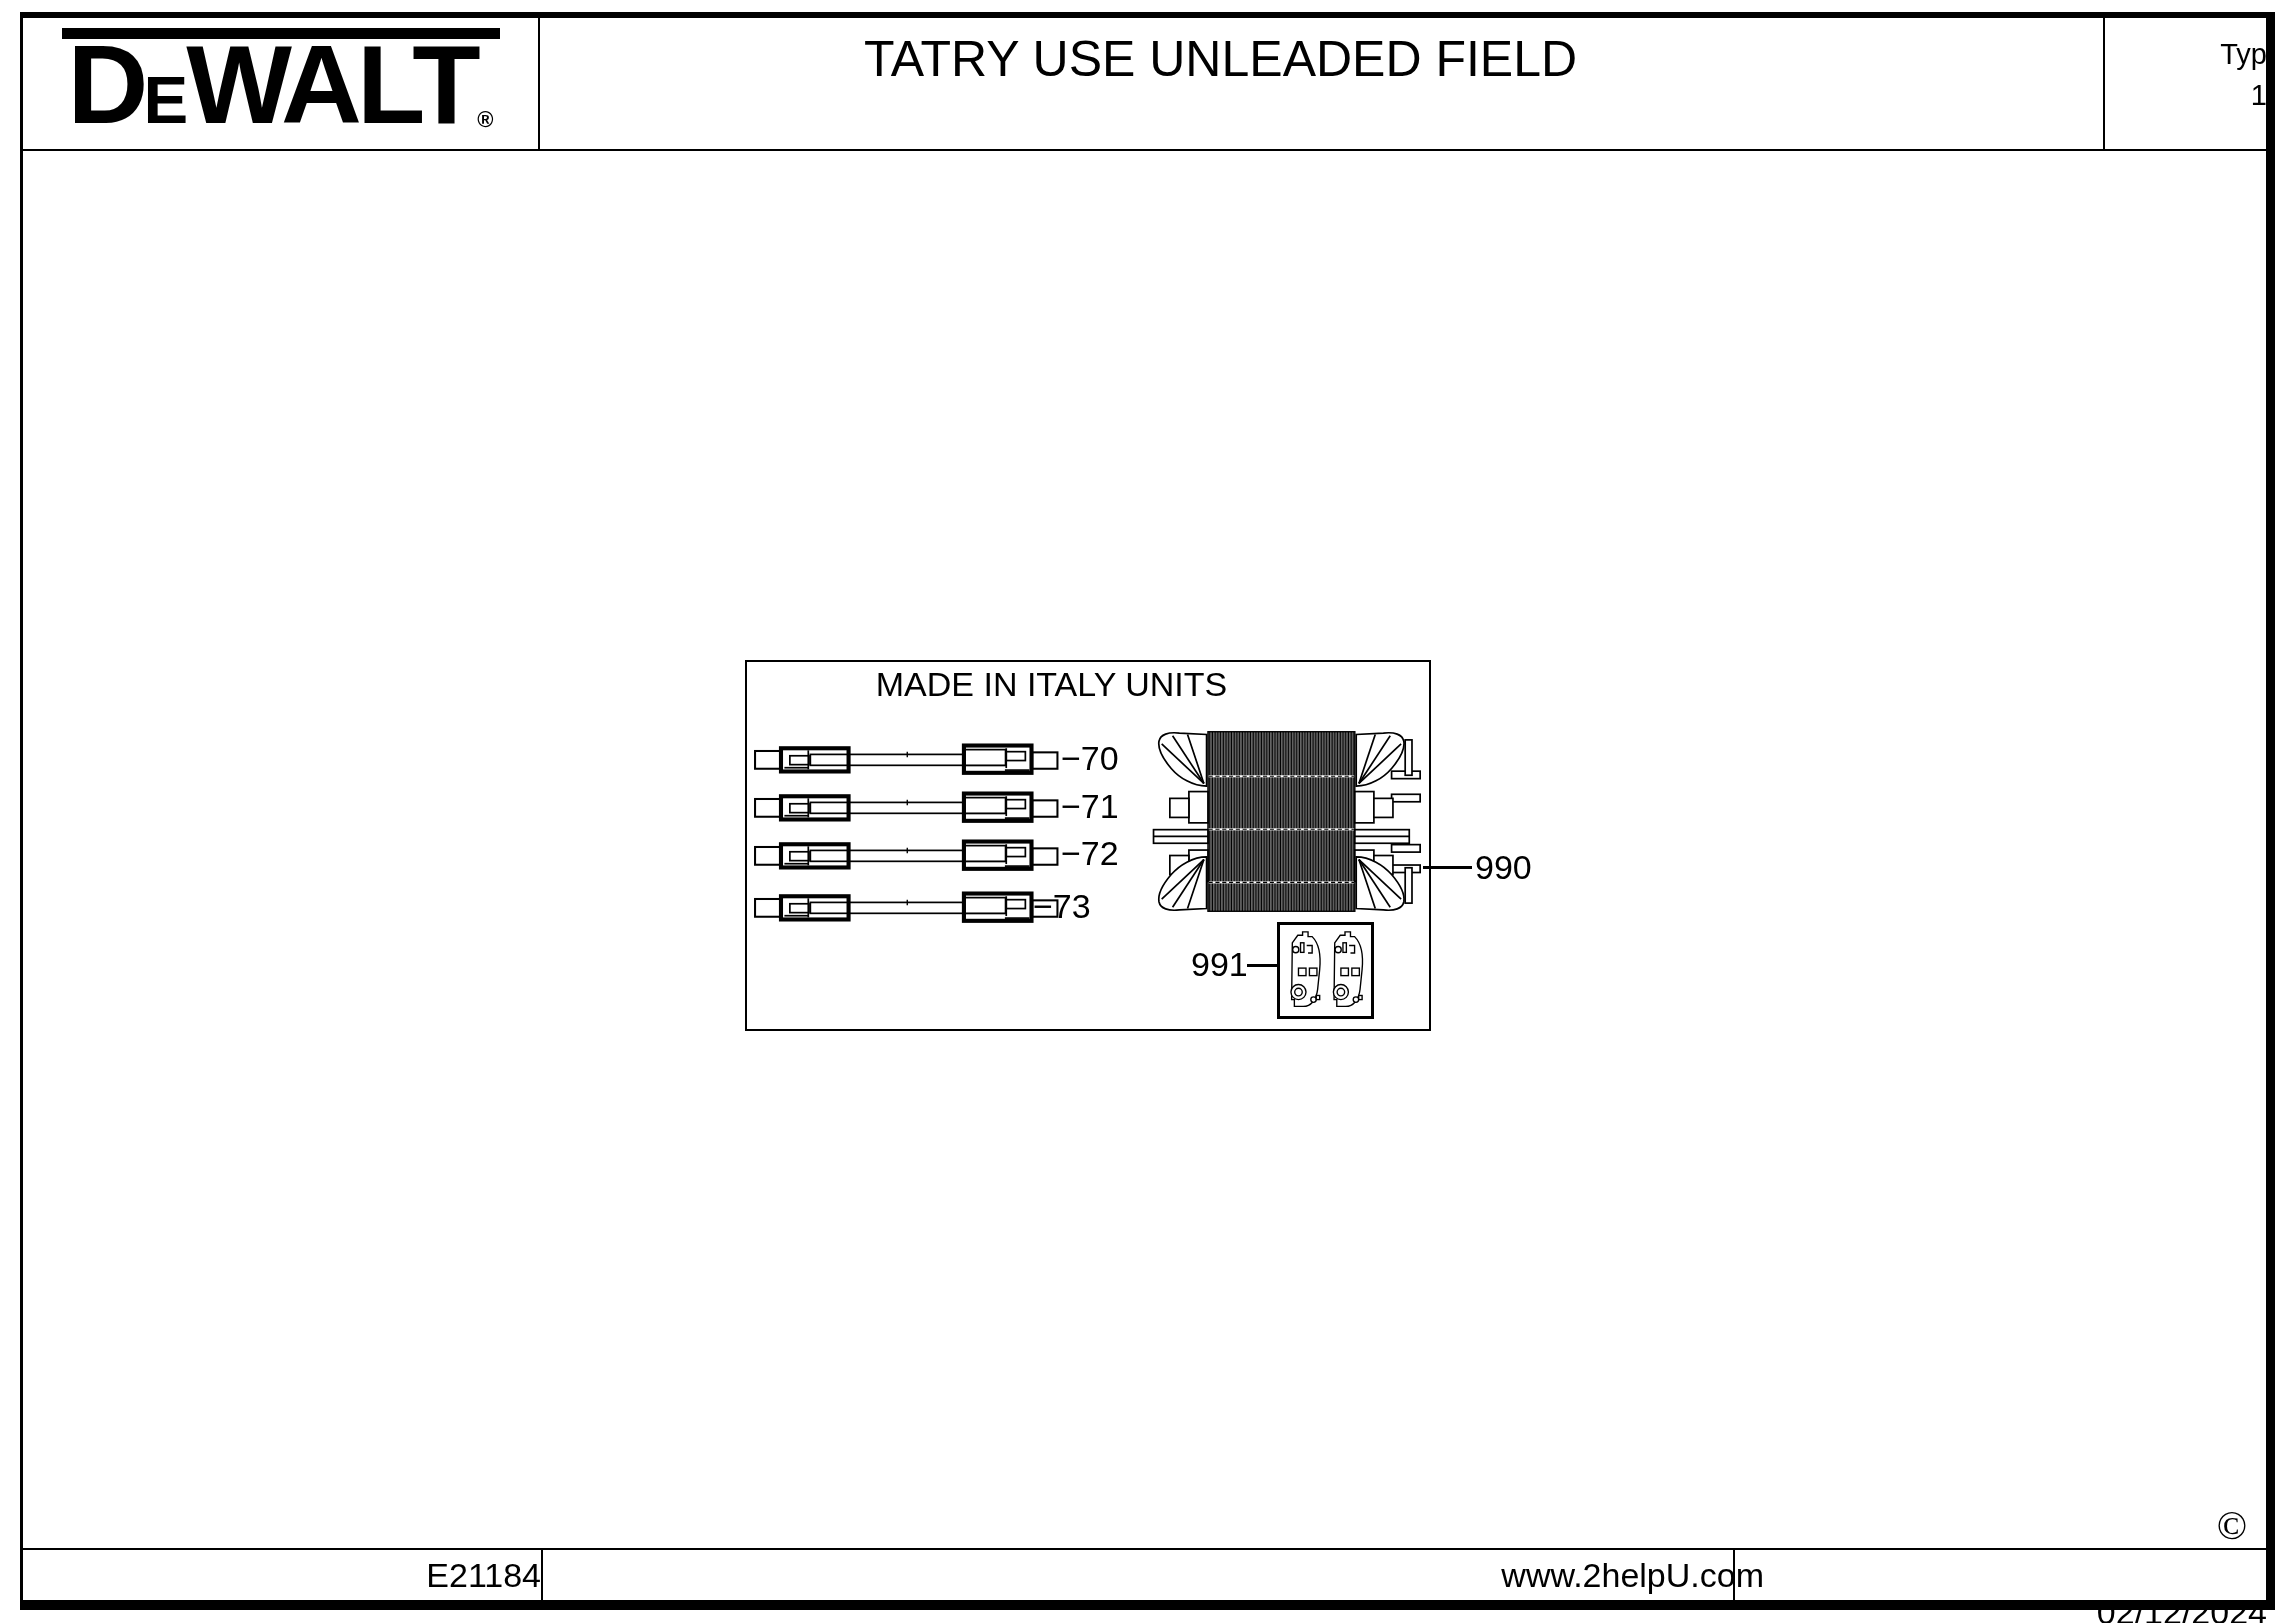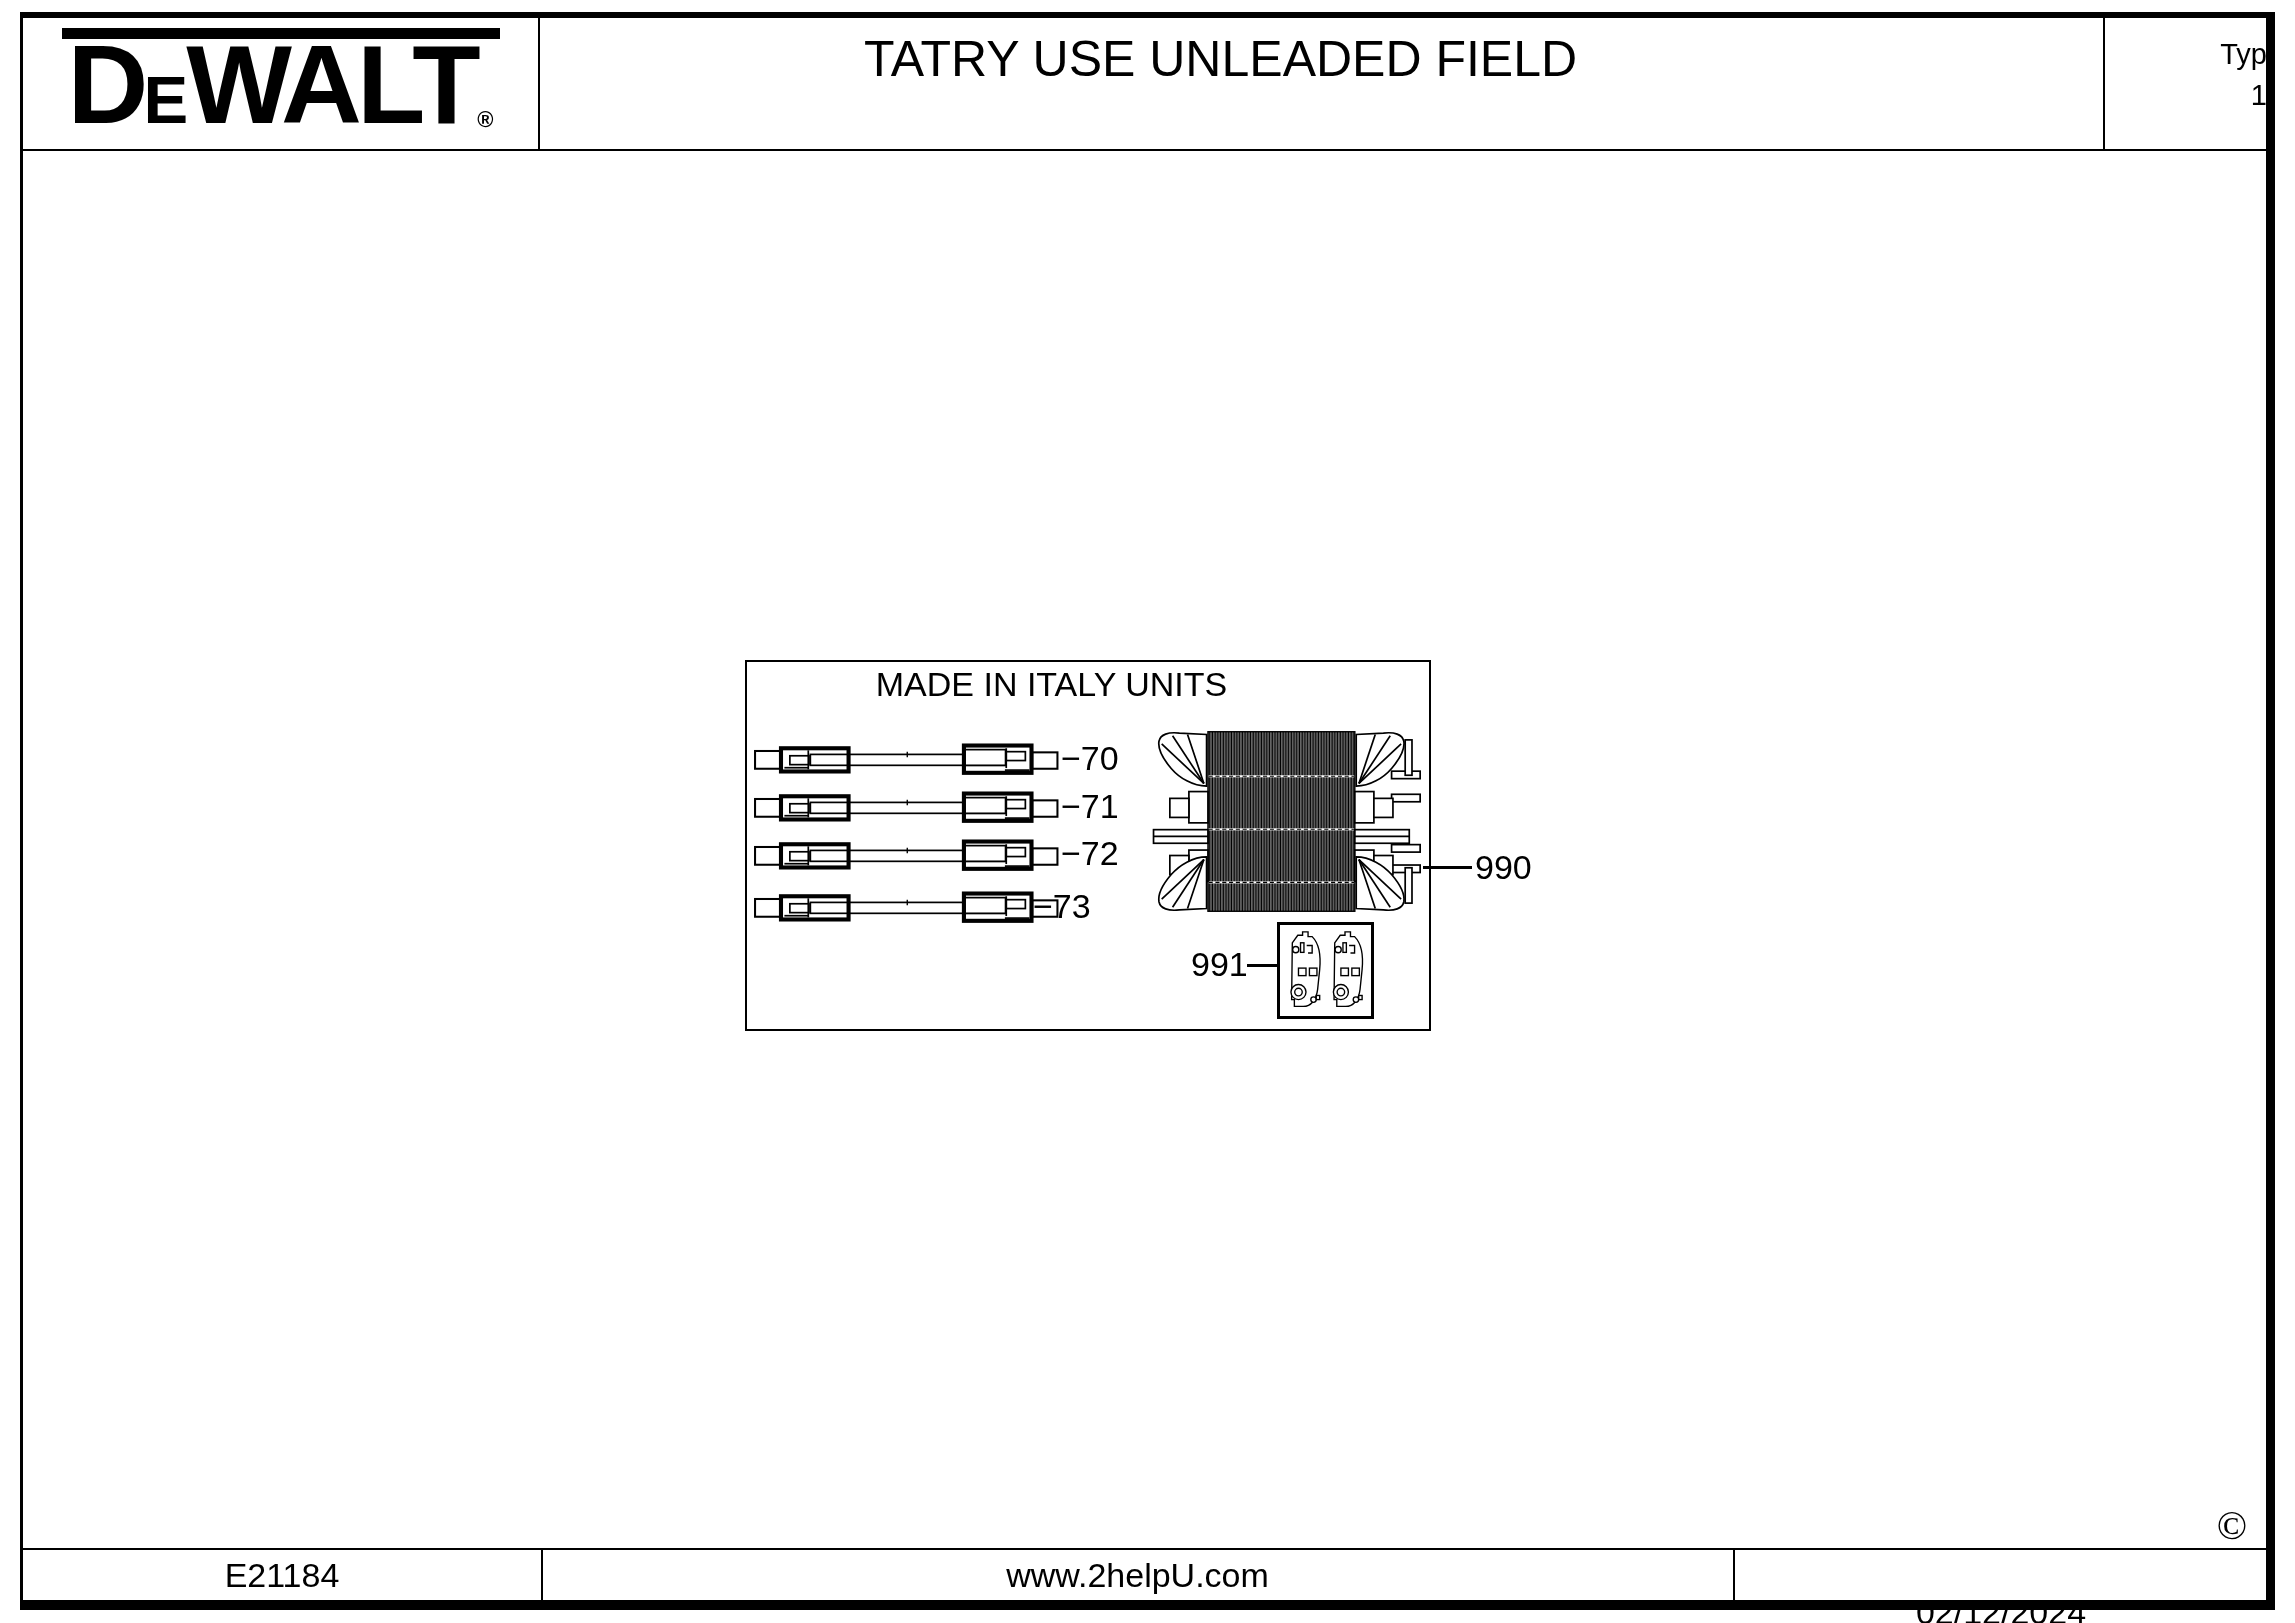--- a/index.html
+++ b/index.html
@@ -36,23 +36,23 @@
   
   .dbox{left:745px;top:660px;width:686px;height:371px;border:2.7px solid #000;box-sizing:border-box;}
   .dbox-title{left:847px;top:665px;width:409px;text-align:center;font-size:34px;line-height:38px;white-space:nowrap;}
   .lead-svg{width:314px;height:33px;}
   .lead-label{width:75px;height:35px;font-size:34px;line-height:35px;white-space:nowrap;}
   .part-label{font-size:34px;line-height:35px;white-space:nowrap;}
   .leader{height:2.7px;background:#000;}
   .brushbox{left:1277px;top:922px;width:97px;height:97px;border:3.4px solid #000;box-sizing:border-box;background:#fff;}
 
   
-  .foot-cell{top:1553px;height:45px;line-height:45px;font-size:34px;text-align:center;}
+  .foot-cell{top:1553px;height:45px;line-height:45px;font-size:34px;text-align:right;}
   .foot-left  {left:23px;width:518px;}
-  .foot-center{left:543px;width:1189px;}
+  .foot-center{left:543px;width:1189px;padding-left:32px;}
   .foot-right {left:1735px;width:532px;margin-top:37px;}
   .copyright{left:2208px;top:1505px;width:48px;height:42px;font-family:"Liberation Serif",serif;
              font-size:40px;line-height:42px;text-align:center;}
 </style>
 </head>
 <body>
 
 <div class="page">
 
   <svg width="0" height="0" style="position:absolute">

